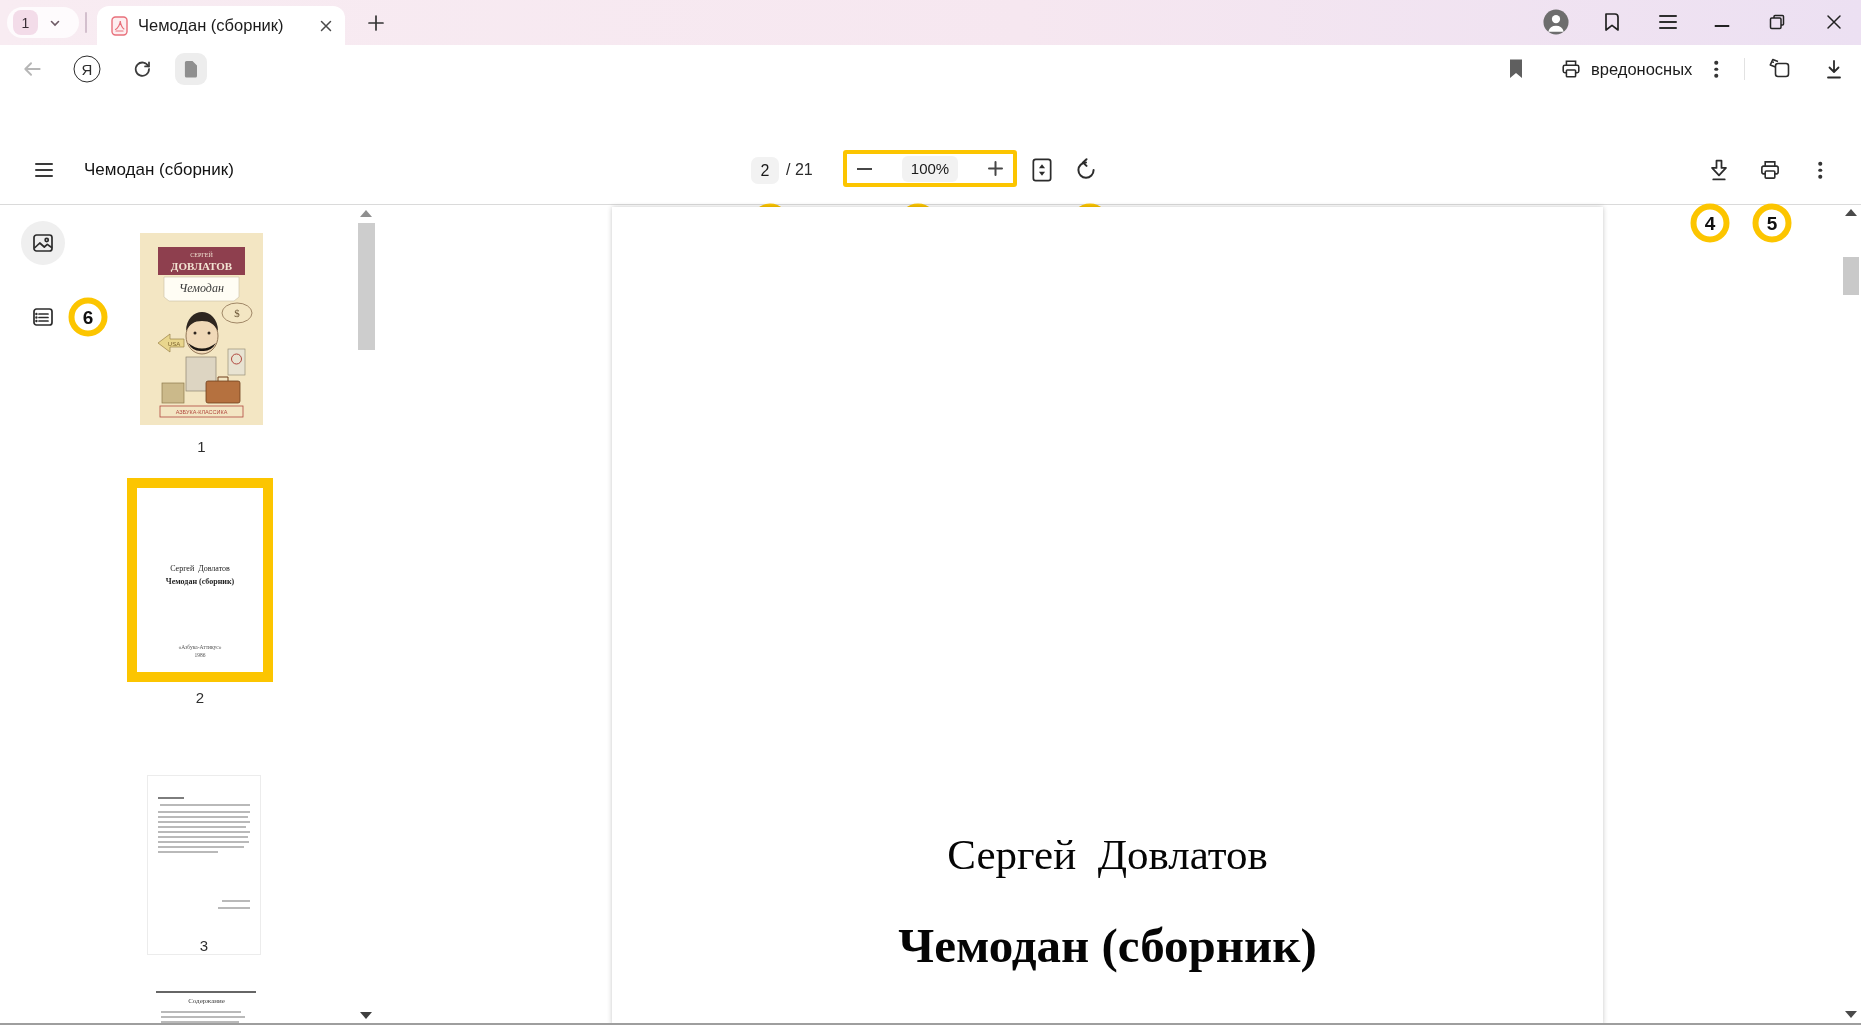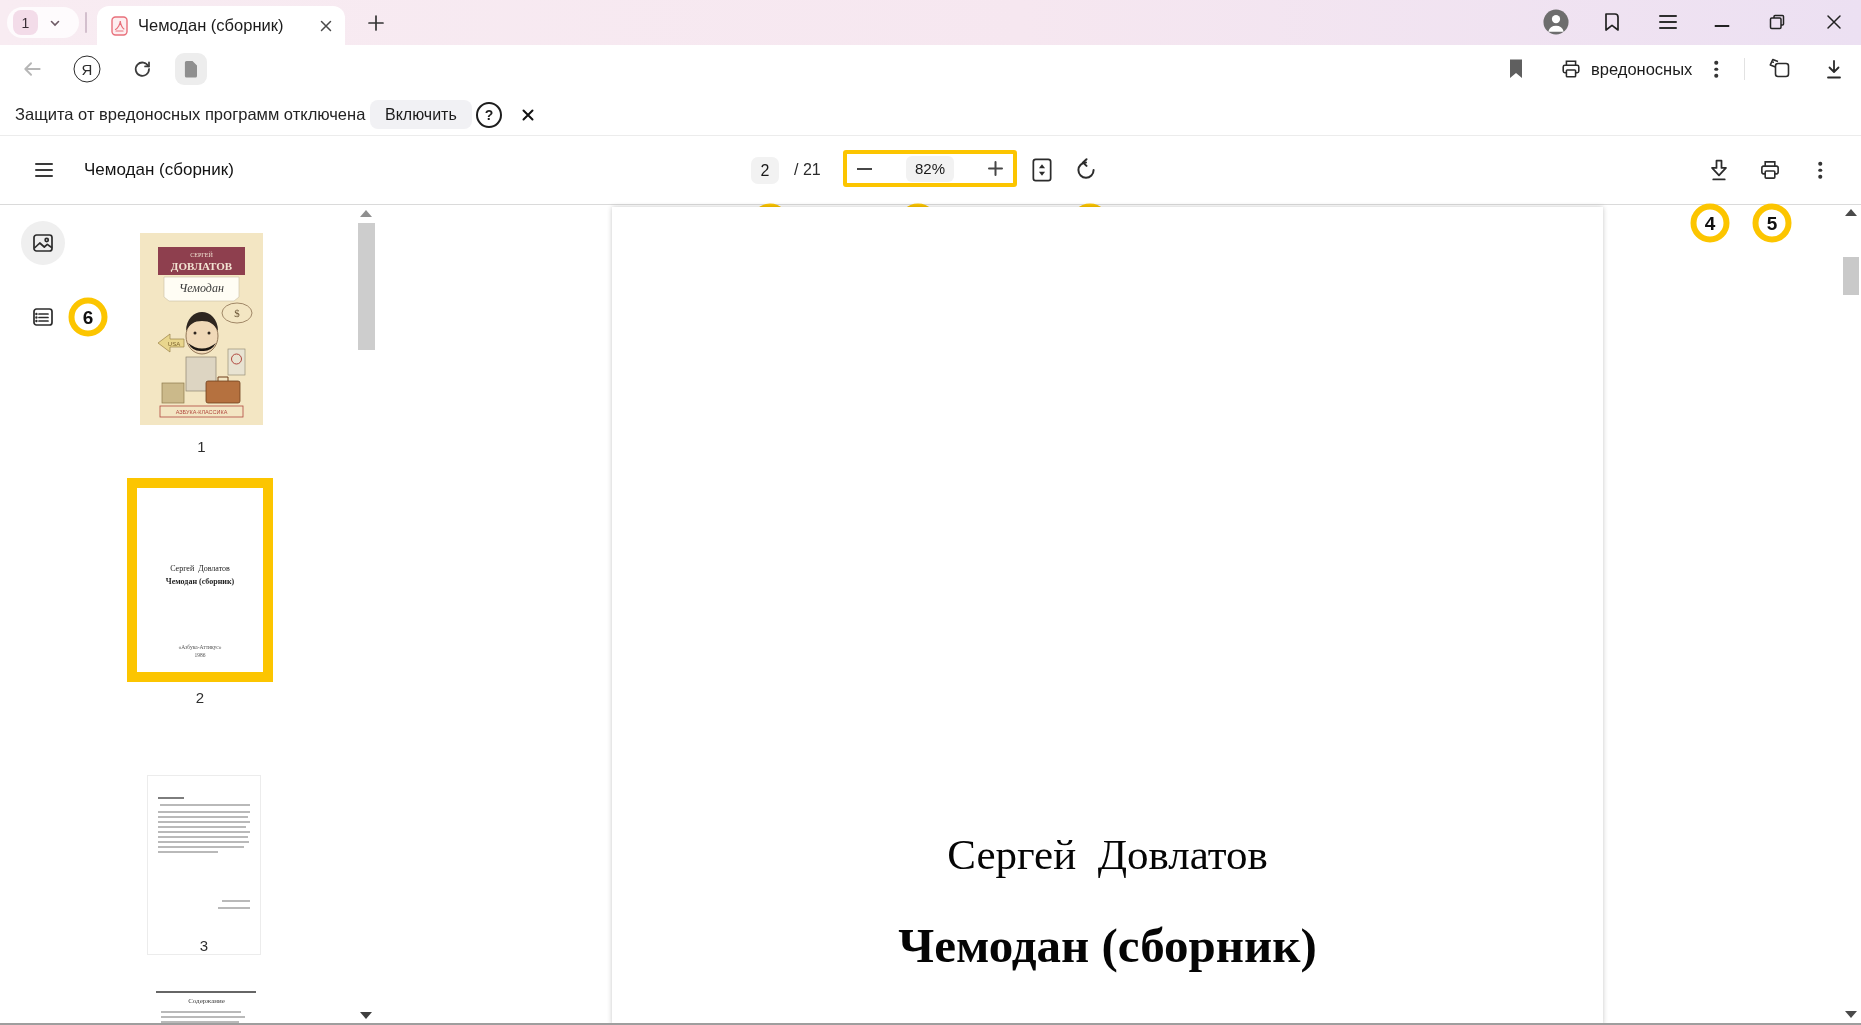--- a/index.html
+++ b/index.html
@@ -33,21 +33,21 @@
   .warnmsg{left:15px;top:0;height:43px;line-height:42px;font-size:16.5px;color:#242424;}
   .warnbtn{left:370px;top:7px;height:29px;padding:0 15px;border-radius:8px;background:#f1f1f4;border:none;
            font-size:16px;color:#1c1c1c;display:flex;align-items:center;font-family:inherit;}
   .helpcirc{width:26px;height:26px;border-radius:50%;border:2px solid #1d1d1d;box-sizing:border-box;
             font-size:14px;font-weight:700;color:#1d1d1d;}
   
   .pdfbar{left:0;top:136px;width:1861px;height:69px;background:#fff;border-bottom:1px solid #dadada;box-sizing:border-box;}
   .doctitle{left:84px;top:0;height:69px;line-height:68px;font-size:17px;font-weight:500;color:#131313;}
   .pagechip{left:751px;top:21px;width:28px;height:27px;border-radius:7px;background:#f2f2f2;
             display:flex;align-items:center;justify-content:center;font-size:16px;color:#1a1a1a;}
-  .pagetotal{left:786px;top:0;height:69px;line-height:68px;font-size:16px;color:#2b2b2b;margin-left:8px;}
+  .pagetotal{left:786px;top:0;height:69px;line-height:68px;font-size:16px;color:#2b2b2b;}
   .zoomrect{left:843px;top:14px;width:146px;height:29px;border:4px solid #fcc500;border-radius:3px;background:#fff;
             display:flex;align-items:center;justify-content:space-between;padding:0 10px;box-sizing:content-box;}
   .zoomchip{background:#f2f2f2;border-radius:6px;height:26px;padding:0 9px;display:flex;align-items:center;
             font-size:15px;color:#1a1a1a;}
   .minus{width:15px;height:2px;background:#474747;border:none;padding:0;}
   
   .annot{width:27px;height:27px;border-radius:50%;border:6px solid #fcc500;background:#fff;box-sizing:content-box;
          display:flex;align-items:center;justify-content:center;font-size:19px;font-weight:700;color:#101010;}
   
   .viewbtn{width:44px;height:44px;border-radius:50%;display:flex;align-items:center;justify-content:center;}
@@ -197,47 +197,37 @@
           <circle cx="6.6" cy="4.7" r=".9" fill="#2b2b2b" stroke="none"></circle>
         </svg>
     </div>
     <div class="cc" style="left:1834px;top:24px;">
       <svg width="20" height="22" viewBox="0 0 20 22" fill="none" stroke="#2b2b2b" stroke-width="1.8" stroke-linecap="round" stroke-linejoin="round">
           <path d="M10 3v10.5M5.5 9.5 10 14l4.5-4.5M4 19.5h12"></path>
         </svg>
     </div>
   </div>
 
-  <div class="abs warnbar">
-    <div class="abs warnmsg">Защита от вредоносных программ отключена</div>
-    <button class="abs warnbtn">Включить</button>
-    <div class="cc helpcirc" style="left:489px;top:22px;">?</div>
-    <div class="cc" style="left:528px;top:22px;">
-      <svg width="12" height="12" viewBox="0 0 12 12" stroke="#111" stroke-width="2" stroke-linecap="round">
-          <path d="M1.5 1.5l9 9M10.5 1.5l-9 9"></path>
-        </svg>
-    </div>
-  </div>
 
   <div class="abs pdfbar">
     <div class="cc" style="left:44px;top:34px;">
       <span class="bars">
           <i style="background:#3a3a3a"></i>
           <i style="background:#3a3a3a"></i>
           <i style="background:#3a3a3a"></i>
         </span>
     </div>
     <div class="abs doctitle">Чемодан (сборник)</div>
 
     <div class="abs pagechip">2</div>
     <div class="abs pagetotal">/ 21</div>
 
     <div class="abs zoomrect">
       <button class="minus"></button>
-      <span class="zoomchip">82%</span>
+      <span class="zoomchip">100%</span>
       <span>
         <svg width="15" height="15" viewBox="0 0 15 15" stroke="#474747" stroke-width="2" stroke-linecap="round">
             <path d="M7.5 1v13M1 7.5h13"></path>
           </svg>
       </span>
     </div>
 
     <div class="cc" style="left:1042px;top:34px;">
       <svg width="25" height="27" viewBox="0 0 26 28" fill="none" stroke="#2c2c2c" stroke-width="1.8">
           <rect x="4" y="3" width="18" height="22" rx="2.5"></rect>

